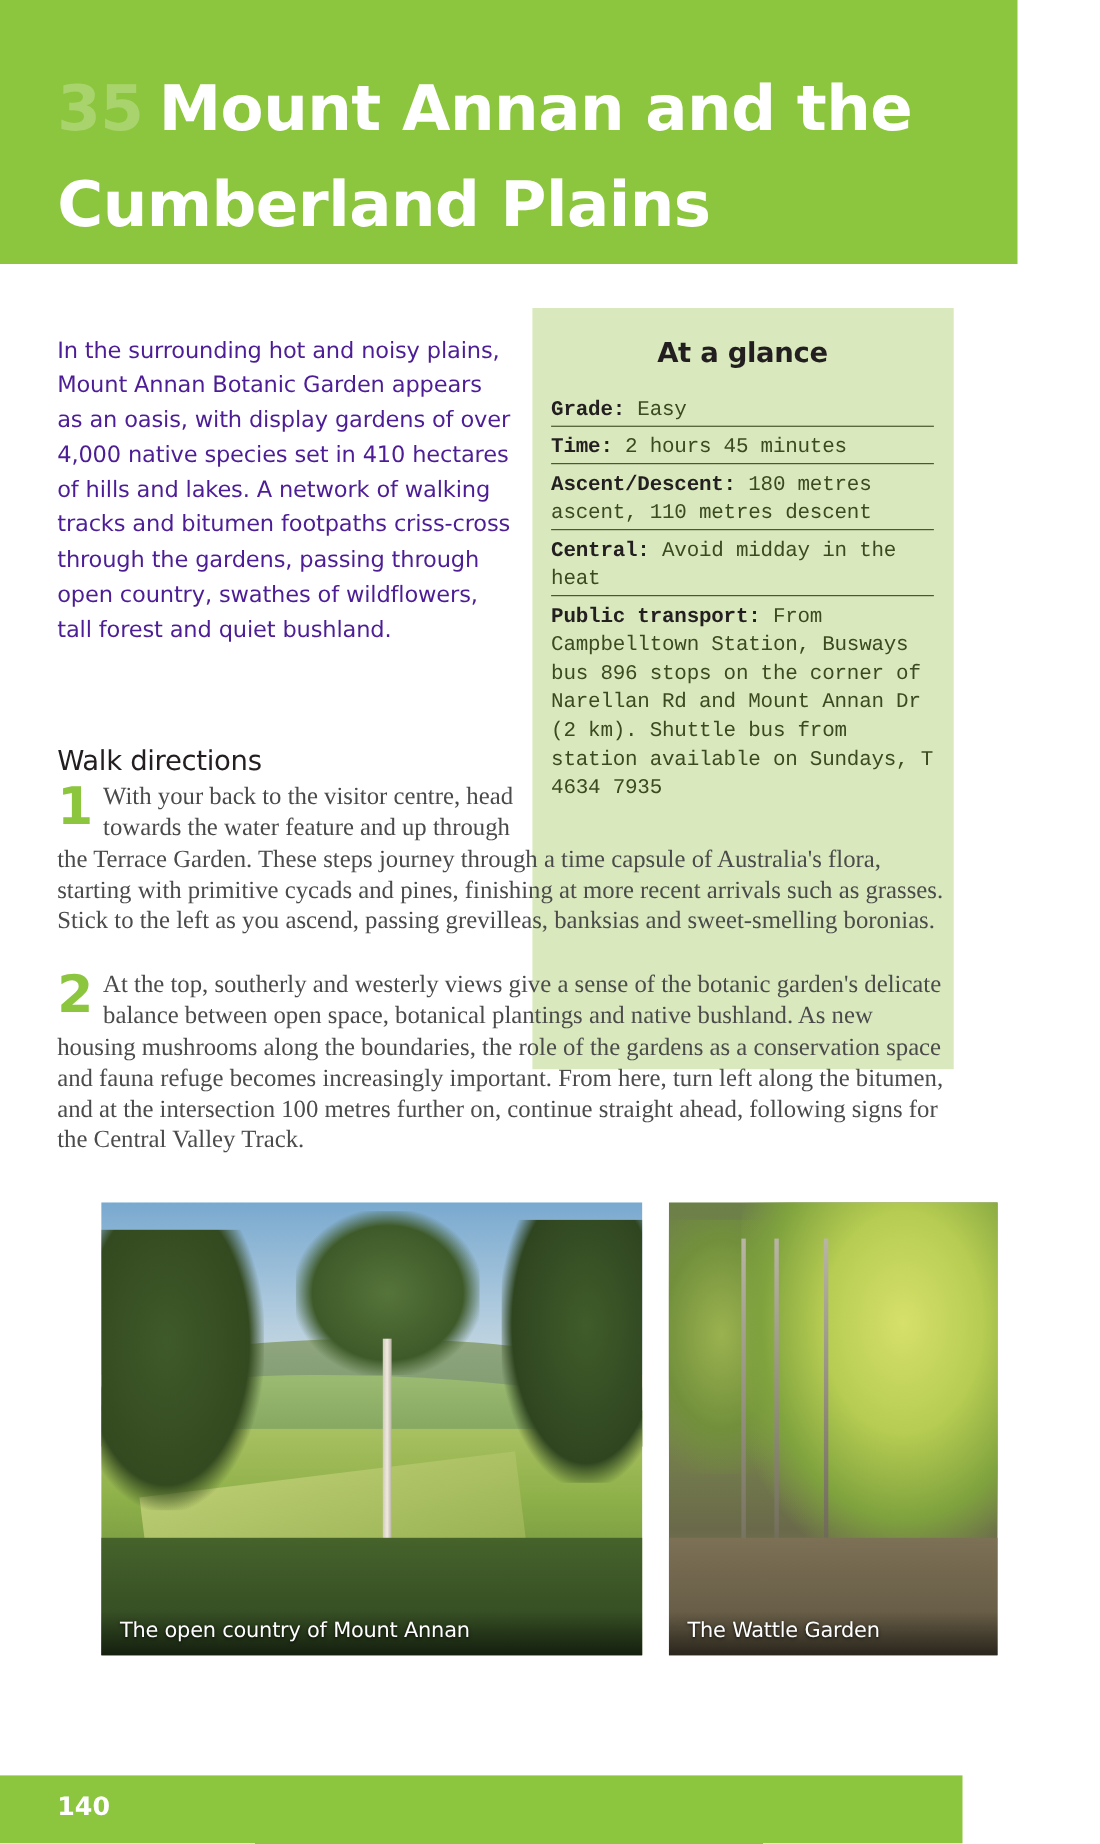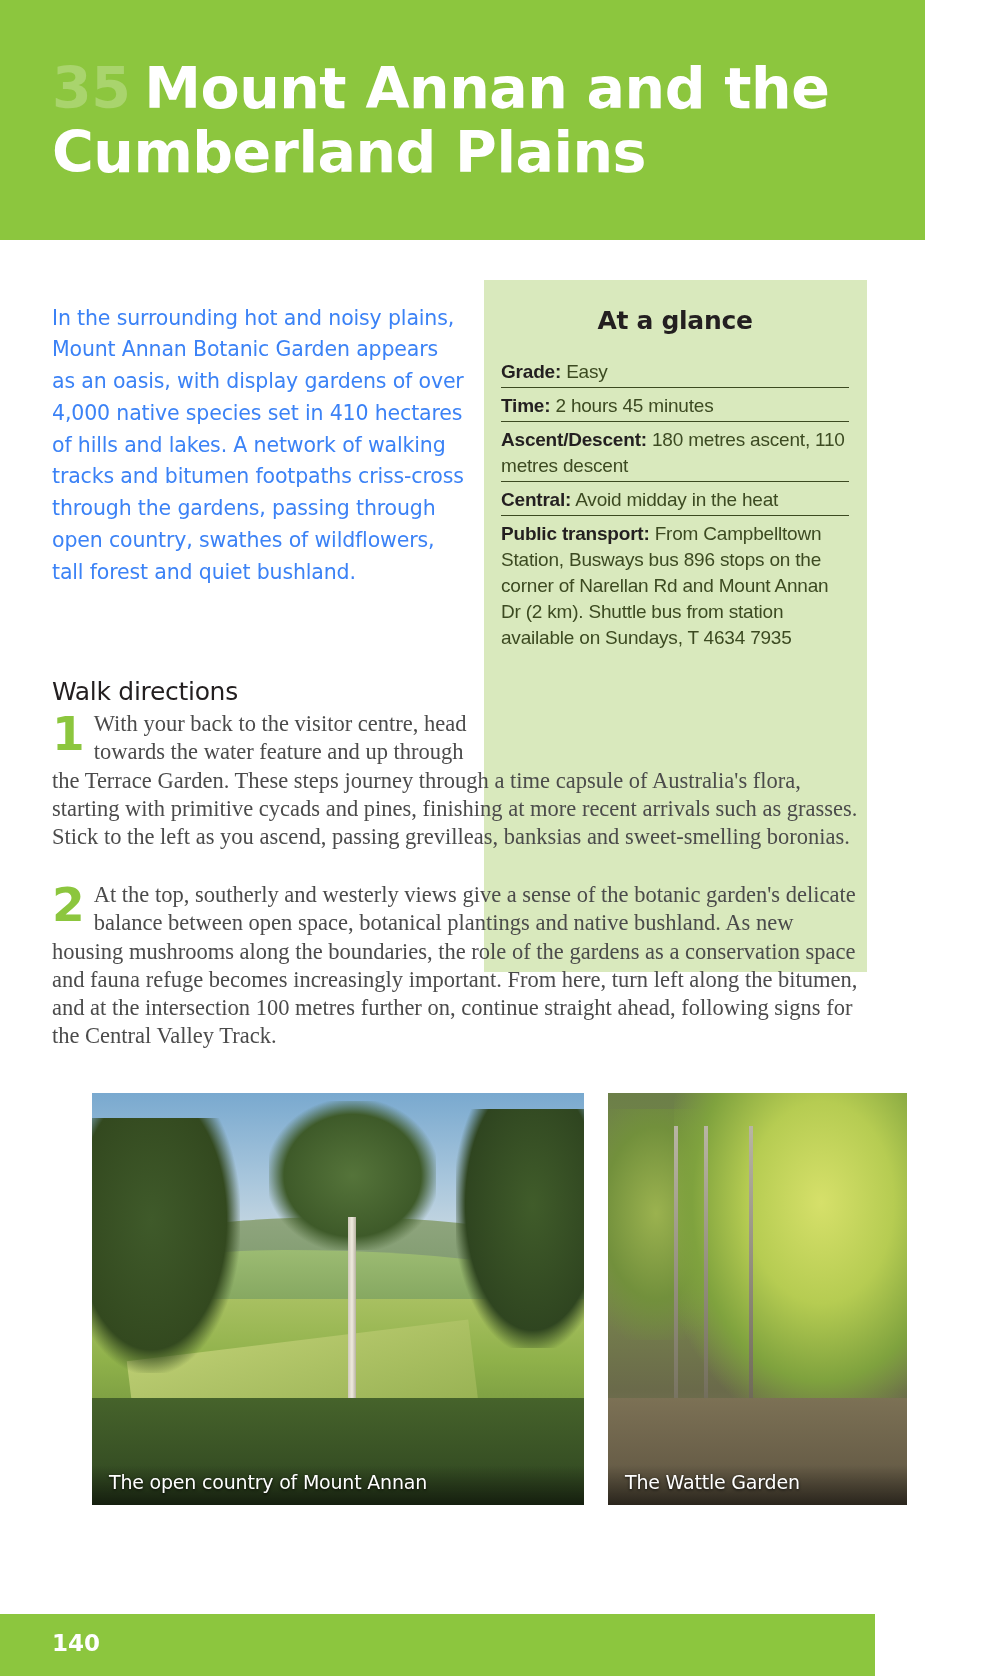--- a/index.html
+++ b/index.html
@@ -24,21 +24,21 @@
     height: 240px;
     background: #8cc63e;
   }
   #header-title {
     position: absolute;
     left: 52px;
     top: 56px;
     width: 840px;
     color: #ffffff;
     font-size: 57px;
-    line-height: 64px;
+    line-height: 87px;
     font-weight: 700;
     letter-spacing: -0.5px;
     font-family: "DejaVu Sans", sans-serif;
   }
   #walk-number {
     color: #a9d46d;
     font-weight: 700;
     margin-right: 14px;
   }
 
@@ -51,21 +51,21 @@
   }
 
   
   #intro-paragraph {
     position: absolute;
     left: 52px;
     top: 42px;
     width: 415px;
     font-size: 20.5px;
     line-height: 31.8px;
-    color: #3b82f6;
+    color: #4c1d95;
     font-family: "DejaVu Sans", sans-serif;
     letter-spacing: -0.15px;
   }
 
   
   #at-a-glance-box {
     position: absolute;
     left: 484px;
     top: 40px;
     width: 383px;
@@ -83,21 +83,21 @@
     margin-bottom: 24px;
     text-align: center;
   }
   .glance-row {
     border-bottom: 1.6px solid #3c4a21;
     padding-bottom: 2px;
     margin-bottom: 5px;
     font-size: 19px;
     line-height: 26px;
     color: #3c4a21;
-    font-family: Liberation Sans, sans-serif;
+    font-family: Liberation Mono, monospace;
     letter-spacing: -0.2px;
   }
   .glance-row.no-rule {
     border-bottom: none;
   }
   .glance-label {
     font-weight: 700;
     color: #231f20;
   }
   .glance-value {

